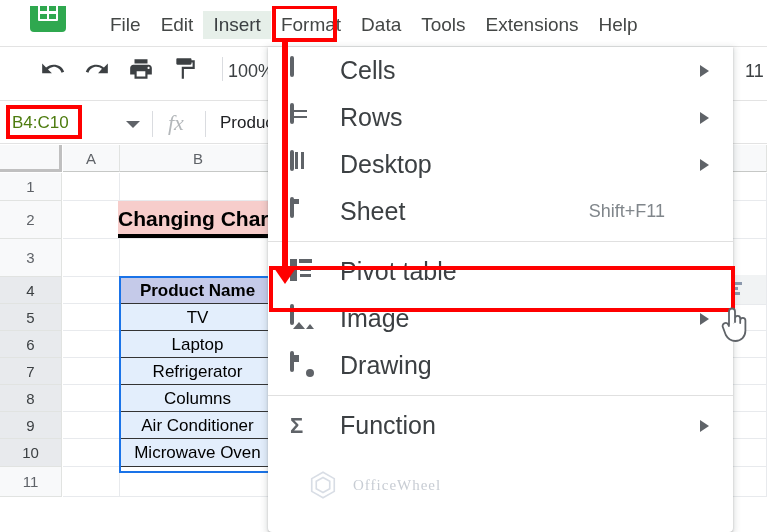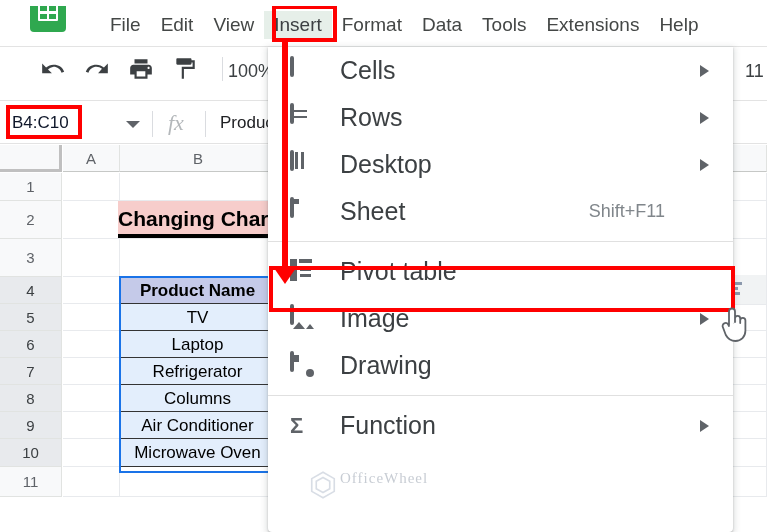--- a/index.html
+++ b/index.html
@@ -67,21 +67,21 @@
     position: absolute; left: 745px; top: 14px; font-size: 18px; color: #3c4043;
   }
 
   
   .formulabar {
     position: absolute; left: 0; top: 100px; width: 767px; height: 44px;
     background: #ffffff; border-top: 1px solid #e3e3e3; border-bottom: 1px solid #e3e3e3;
   }
   .namebox {
     position: absolute; left: 12px; top: 11px; width: 88px;
-    font-size: 17px; color: #0f172a; text-align: left; line-height: 22px;
+    font-size: 17px; color: #4d7c0f; text-align: left; line-height: 22px;
   }
   .redbox-namebox {
     position: absolute; left: 6px; top: 105px; width: 76px; height: 34px;
     border: 4px solid #ff0000; z-index: 40; pointer-events: none;
   }
   .namebox-caret {
     position: absolute; left: 126px; top: 20px; width: 0; height: 0;
     border-left: 7px solid transparent; border-right: 7px solid transparent;
     border-top: 7px solid #5f6368;
   }
@@ -226,39 +226,38 @@
     position: absolute; left: 269px; top: 266px; width: 466px; height: 46px;
     border: 4px solid #ff0000; z-index: 35; pointer-events: none;
   }
 
   
   .cursor-hand { position: absolute; left: 718px; top: 303px; z-index: 50; }
 
   
   .watermark {
     position: absolute; left: 308px; top: 470px; z-index: 25;
-    display: flex; align-items: flex-start; gap: 2px; opacity: .55;
+    display: flex; align-items: center; gap: 15px; opacity: .55;
   }
   .wm-text {
     font-family: "Liberation Serif", serif; font-size: 15px; color: #9aa3b0; letter-spacing: 1px;
   }
 </style>
 </head>
 <body>
 
 <div id="app">
 
   <div class="menubar">
     <div class="sheets-logo">
       <div class="grid-glyph"></div>
     </div>
     <div class="menu-items" id="menu-items">
         <div class="menu-item">File</div>
         <div class="menu-item">Edit</div>
-        <div class="menu-item">View</div>
         <div class="menu-item active">Insert</div>
         <div class="menu-item">Format</div>
         <div class="menu-item">Data</div>
         <div class="menu-item">Tools</div>
         <div class="menu-item">Extensions</div>
         <div class="menu-item">Help</div>
       </div>
   </div>
   <div class="menu-topcut"></div>
   <div class="redbox-insert"></div>

